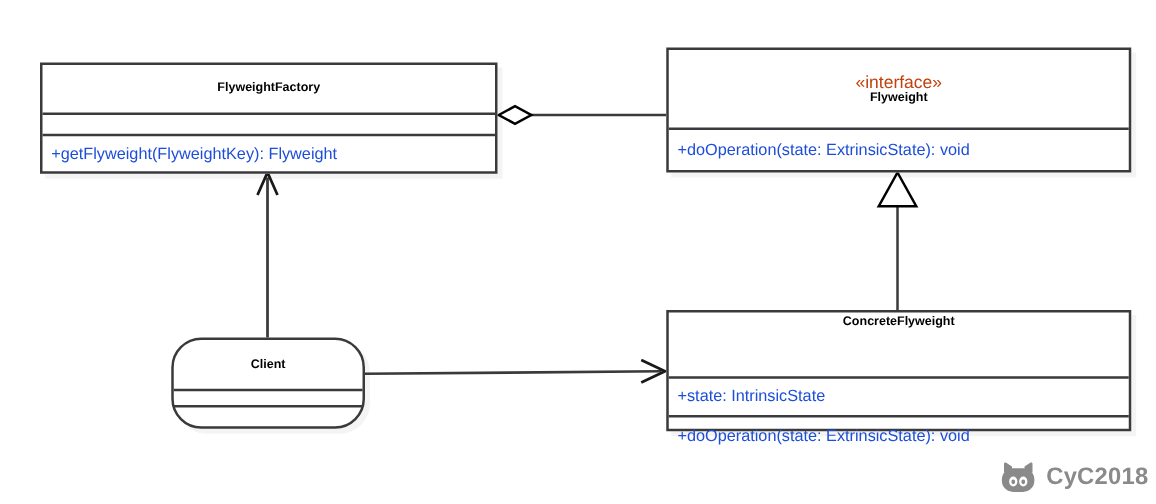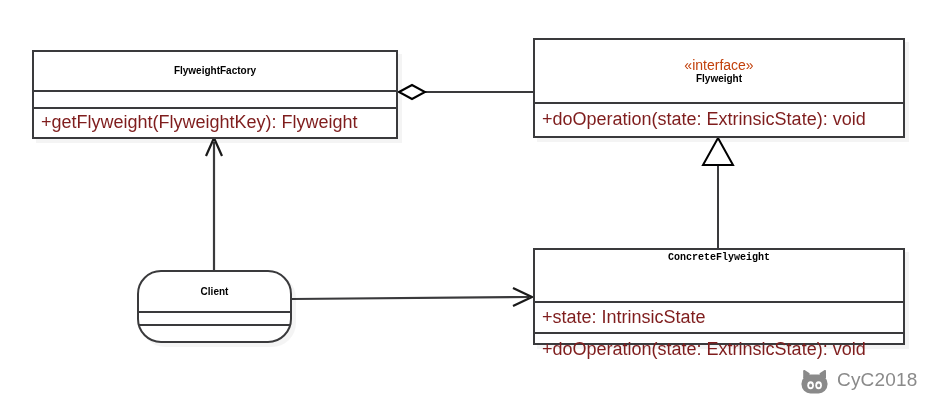--- a/index.html
+++ b/index.html
@@ -57,33 +57,35 @@
     text-align: center;
   }
   .stereotype-text {
     font-weight: normal;
     font-size: 14px;
     color: #c2410c;
     line-height: 1.15;
     text-align: center;
   }
   .member-text {
-    font-size: 18px;
-    color: #7f1d1d;
+    font-size: 13px;
+    color: #1d4ed8;
     line-height: 1.1;
   }
   .stacked {
     flex-direction: column;
     justify-content: center;
   }
   #watermark {
     position: absolute;
     display: flex;
+    align-items: center;
     gap: 7px;
     z-index: 5;
+    font-weight: bold;
   }
   .wm-text {
     font-size: 19px;
     color: #8a8a8a;
     font-family: "Liberation Sans", sans-serif;
     letter-spacing: 0.2px;
   }
 </style>
 </head>
 <body>
@@ -132,21 +134,21 @@
     <div class="cell center stacked" style="height:62px;">
       <span class="stereotype-text">«interface»</span>
       <span class="title-text">Flyweight</span>
     </div>
     <div class="cell left divider" style="height:34px;">
       <span class="member-text">+doOperation(state: ExtrinsicState): void</span>
     </div>
   </div>
 
   <div class="uml-box" style="left:533px; top:248px; width:372px; height:97px;">
-    <div class="cell center" style="height:15px;font-family:Liberation Mono, monospace;">
+    <div class="cell center" style="height:15px;">
       <span class="title-text">ConcreteFlyweight</span>
     </div>
     <div class="cell left divider" style="height:31px;margin-top:36px;">
       <span class="member-text">+state: IntrinsicState</span>
     </div>
     <div class="cell left divider" style="height:33px;">
       <span class="member-text">+doOperation(state: ExtrinsicState): void</span>
     </div>
   </div>
 

